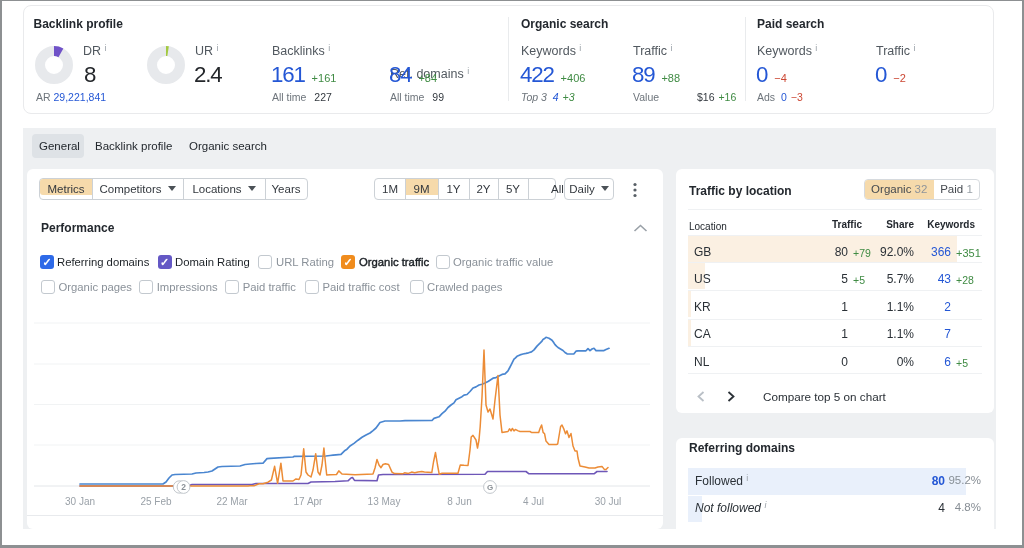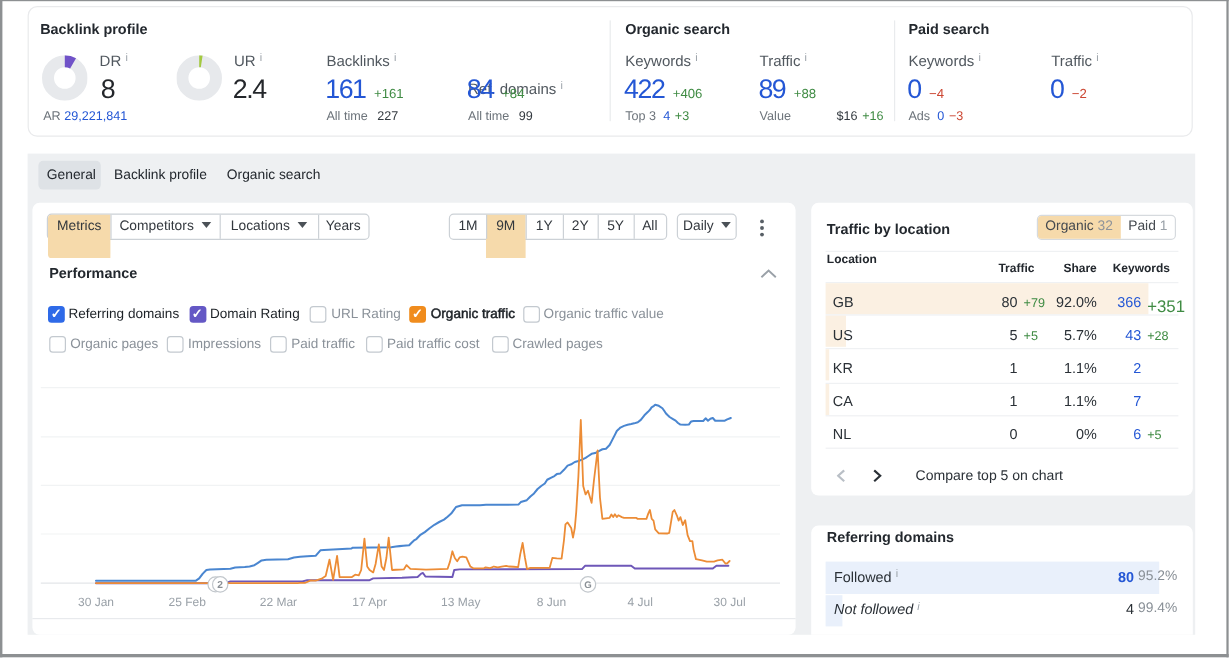--- a/index.html
+++ b/index.html
@@ -29,21 +29,21 @@
 
 #band { left:23px; top:128px; width:973px; height:401px; background:#eef0f2; }
 .tab { font-size:11.5px; color:#23282e; top:140px; }
 #tabchip { left:32px; top:134px; width:52px; height:24px; background:#dee2e6; border-radius:4px; }
 .card { background:#fff; border-radius:6px; }
 #lcard { left:27px; top:169px; width:636px; height:360px; }
 #rcard1 { left:676px; top:169px; width:318px; height:244px; }
 #rcard2 { left:676px; top:438px; width:318px; height:91px; border-radius:6px 6px 0 0; }
 
 .btngrp { border:1px solid #ccd1d6; border-radius:4px; background:#fff; height:22px; top:178px; }
-.seg { position:absolute; top:0; height:36px; font-size:11.5px; color:#33383e; text-align:center; line-height:20px; }
+.seg { position:absolute; top:0; height:16px; font-size:11.5px; color:#33383e; text-align:center; line-height:20px; }
 .segdiv { position:absolute; top:0; width:1px; height:20px; background:#ccd1d6; }
 .tan { background:#f6daab; }
 .caret { display:inline-block; width:0; height:0; border-left:4px solid transparent; border-right:4px solid transparent; border-top:5px solid #4b5157; vertical-align:middle; margin-left:6px; position:relative; top:-1px;}
 
 .cb { position:absolute; width:14px; height:14px; border-radius:3px; }
 .cb.off { background:#fff; border:1px solid #c3c9cf; }
 .cb.on { color:#fff; font-size:11px; text-align:center; line-height:14px; font-weight:bold; }
 .cblbl { position:absolute; font-size:11.3px; }
 .on-lbl { color:#1c2126; }
 .off-lbl { color:#8a9199; }
@@ -81,21 +81,21 @@
 <div class="abs sub" style="left:272px; top:91px;">All time <span class="dark" style="margin-left:5px;">227</span></div>
 
 <div class="abs lbl" style="left:390px; top:44px;margin-top:23px;">Ref. domains <span class="sup">i</span></div>
 <div class="abs bigblue" style="left:389px; top:62px;">84 <span class="delta green">+84</span></div>
 <div class="abs sub" style="left:390px; top:91px;">All time <span class="dark" style="margin-left:5px;">99</span></div>
 
 <div class="abs vsep" style="left:508px;"></div>
 <div class="abs h13" style="left:521px; top:17px;">Organic search</div>
 <div class="abs lbl" style="left:521px; top:44px;">Keywords <span class="sup">i</span></div>
 <div class="abs bigblue" style="left:520px; top:62px;">422 <span class="delta green">+406</span></div>
-<div class="abs sub" style="left:521px; top:91px;">Top 3 <span class="blue" style="margin-left:3px;">4</span> <span class="green" style="margin-left:1px;">+3</span></div>
+<div class="abs sub" style="left:521px; top:91px;font-style:italic;">Top 3 <span class="blue" style="margin-left:3px;">4</span> <span class="green" style="margin-left:1px;">+3</span></div>
 <div class="abs lbl" style="left:633px; top:44px;">Traffic <span class="sup">i</span></div>
 <div class="abs bigblue" style="left:632px; top:62px;">89 <span class="delta green">+88</span></div>
 <div class="abs sub" style="left:633px; top:91px;">Value <span class="dark" style="margin-left:3px;padding-left:32px;">$16</span> <span class="green" style="margin-left:1px;">+16</span></div>
 
 <div class="abs vsep" style="left:745px;"></div>
 <div class="abs h13" style="left:757px; top:17px;">Paid search</div>
 <div class="abs lbl" style="left:757px; top:44px;">Keywords <span class="sup">i</span></div>
 <div class="abs bigblue" style="left:756px; top:62px;">0 <span class="delta red">−4</span></div>
 <div class="abs sub" style="left:757px; top:91px;">Ads <span class="blue" style="margin-left:3px;">0</span> <span class="red" style="margin-left:1px;">−3</span></div>
 <div class="abs lbl" style="left:876px; top:44px;">Traffic <span class="sup">i</span></div>
@@ -118,21 +118,21 @@
 <div class="abs segdiv" style="left:92px; top:179px;"></div>
 <div class="abs segdiv" style="left:183px; top:179px;"></div>
 <div class="abs segdiv" style="left:265px; top:179px;"></div>
 
 <div class="abs btngrp" style="left:374px; width:182px;"></div>
 <div class="abs seg" style="left:375px; top:179px; width:30px;">1M</div>
 <div class="abs seg tan" style="left:405px; top:179px; width:33px;">9M</div>
 <div class="abs seg" style="left:438px; top:179px; width:31px;">1Y</div>
 <div class="abs seg" style="left:469px; top:179px; width:29px;">2Y</div>
 <div class="abs seg" style="left:498px; top:179px; width:30px;">5Y</div>
-<div class="abs seg" style="left:528px; top:179px; width:27px;text-align:center;">All</div>
+<div class="abs seg" style="left:544px; top:179px; width:27px;text-align:center;">All</div>
 <div class="abs segdiv" style="left:405px; top:179px;"></div>
 <div class="abs segdiv" style="left:438px; top:179px;"></div>
 <div class="abs segdiv" style="left:469px; top:179px;"></div>
 <div class="abs segdiv" style="left:498px; top:179px;"></div>
 <div class="abs segdiv" style="left:528px; top:179px;"></div>
 <div class="abs btngrp" style="left:564px; width:50px;"></div>
 <div class="abs seg" style="left:565px; top:179px; width:48px;">Daily<span class="caret"></span></div>
 
 <svg class="abs" style="left:632px; top:182px;" width="6" height="16" viewBox="0 0 6 16">
 <circle cx="3" cy="2.5" r="1.6" fill="#585f66"></circle>
@@ -198,33 +198,33 @@
 </svg>
 <div class="abs" style="left:27px; top:515px; width:636px; height:1px; background:#e8eaed;"></div>
 
 <div class="abs card" id="rcard1"></div>
 <div class="abs h13" style="left:689px; top:184px;">Traffic by location</div>
 
 <div class="abs" style="left:863.5px; top:179px; width:116px; height:21px; border:1px solid #d6dade; border-radius:4px; background:#fff;"></div>
 <div class="abs tan" style="left:864.5px; top:180px; width:69.5px; height:19px; border-radius:3px 0 0 3px; font-size:11.5px; color:#454a50; text-align:center; line-height:19px;">Organic <span style="color:#8f949a;">32</span></div>
 <div class="abs" style="left:934px; top:180px; width:45px; height:19px; font-size:11.5px; color:#454a50; text-align:center; line-height:19px;">Paid <span class="lgray">1</span></div>
 <div class="abs rowdiv" style="top:209px;"></div>
-<div class="abs" style="left:689px; top:211px; font-size:10px; font-weight:bold; color:#23282e;">Location</div>
+<div class="abs" style="left:689px; top:221px; font-size:10px; font-weight:normal; color:#23282e;">Location</div>
 <div class="abs" style="left:762px; top:218.5px; width:100px; text-align:right; font-size:10px; font-weight:bold; color:#23282e;">Traffic</div>
 <div class="abs" style="left:843px; top:218.5px; width:71px; text-align:right; font-size:10px; font-weight:bold; color:#23282e;">Share</div>
 <div class="abs" style="left:890px; top:218.5px; width:85px; text-align:right; font-size:10px; font-weight:bold; color:#23282e;">Keywords</div>
 <div class="abs rowdiv" style="top:234.8px;"></div>
 
 <div class="abs" style="left:688px; top:236px; width:268.7px; height:26px; background:#fbf0e2;"></div>
 <div class="abs t13" style="left:694px; top:245px;">GB</div>
 <div class="abs t13" style="left:748px; top:245px; width:100px; text-align:right;">80</div>
 <div class="abs green" style="left:853px; top:246.5px; font-size:10.5px;">+79</div>
 <div class="abs t13" style="left:843px; top:245px; width:71px; text-align:right;">92.0%</div>
 <div class="abs t13" style="left:890px; top:245px; width:61px; text-align:right; color:#2457d5;">366</div>
-<div class="abs green" style="left:956px; top:246.5px; font-size:14px;">+351</div>
+<div class="abs green" style="left:956px; top:246.5px; font-size:11px;">+351</div>
 <div class="abs rowdiv" style="top:262.3px;"></div>
 <div class="abs" style="left:688px; top:263px; width:16.6px; height:26px; background:#fbf0e2;"></div>
 <div class="abs t13" style="left:694px; top:272px;">US</div>
 <div class="abs t13" style="left:748px; top:272px; width:100px; text-align:right;">5</div>
 <div class="abs green" style="left:853px; top:273.5px; font-size:10.5px;">+5</div>
 <div class="abs t13" style="left:843px; top:272px; width:71px; text-align:right;">5.7%</div>
 <div class="abs t13" style="left:890px; top:272px; width:61px; text-align:right; color:#2457d5;">43</div>
 <div class="abs green" style="left:956px; top:273.5px; font-size:10.5px;">+28</div>
 <div class="abs rowdiv" style="top:290px;"></div>
 <div class="abs" style="left:688px; top:291px; width:3.2px; height:26px; background:#fbf0e2;"></div>
@@ -256,13 +256,13 @@
 
 <div class="abs card" id="rcard2"></div>
 <div class="abs h13" style="left:689px; top:441px;">Referring domains</div>
 <div class="abs" style="left:688px; top:468px; width:278px; height:26.5px; background:#e9f0fb;"></div>
 <div class="abs t13" style="left:695px; top:474px;">Followed <span class="sup">i</span></div>
 <div class="abs" style="left:845px; top:474px; width:100px; text-align:right; font-size:12px; font-weight:bold; color:#2457d5;">80</div>
 <div class="abs" style="left:911px; top:474px; width:70px; text-align:right; font-size:11.5px; color:#878e95;">95.2%</div>
 <div class="abs" style="left:688px; top:495.5px; width:14px; height:26.5px; background:#e9f0fb;"></div>
 <div class="abs t13" style="left:695px; top:501px;font-style:italic;">Not followed <span class="sup">i</span></div>
 <div class="abs" style="left:845px; top:501px; width:100px; text-align:right; font-size:12px; color:#2a3036;">4</div>
-<div class="abs" style="left:911px; top:501px; width:70px; text-align:right; font-size:11.5px; color:#878e95;">99.4%</div>
+<div class="abs" style="left:911px; top:501px; width:70px; text-align:right; font-size:11.5px; color:#878e95;">4.8%</div>
 
 </body></html>

